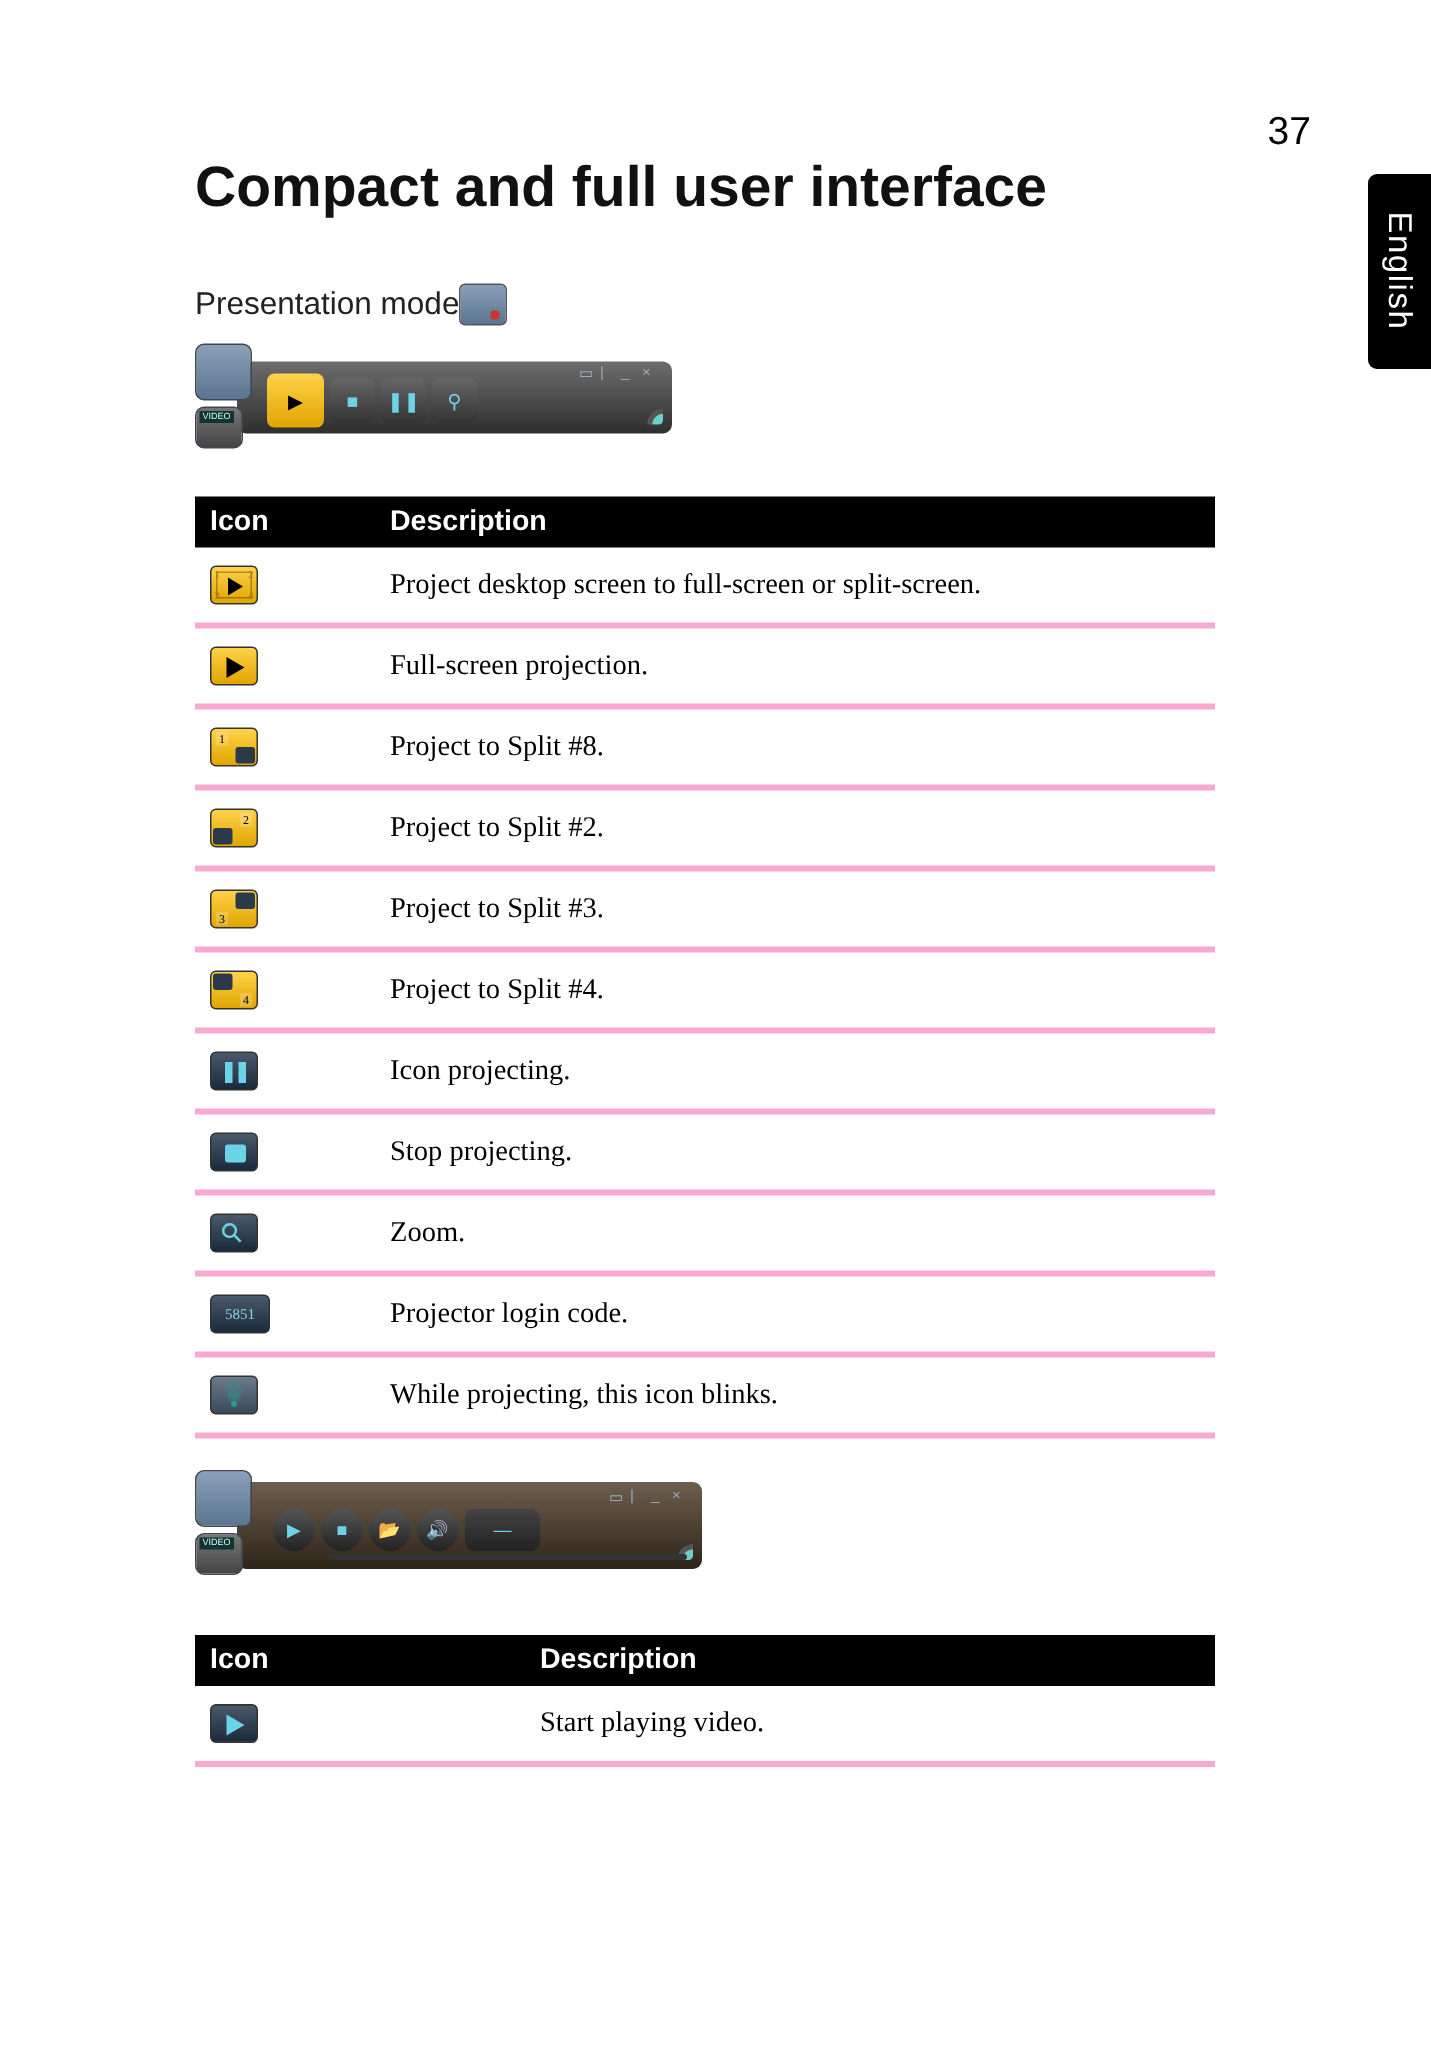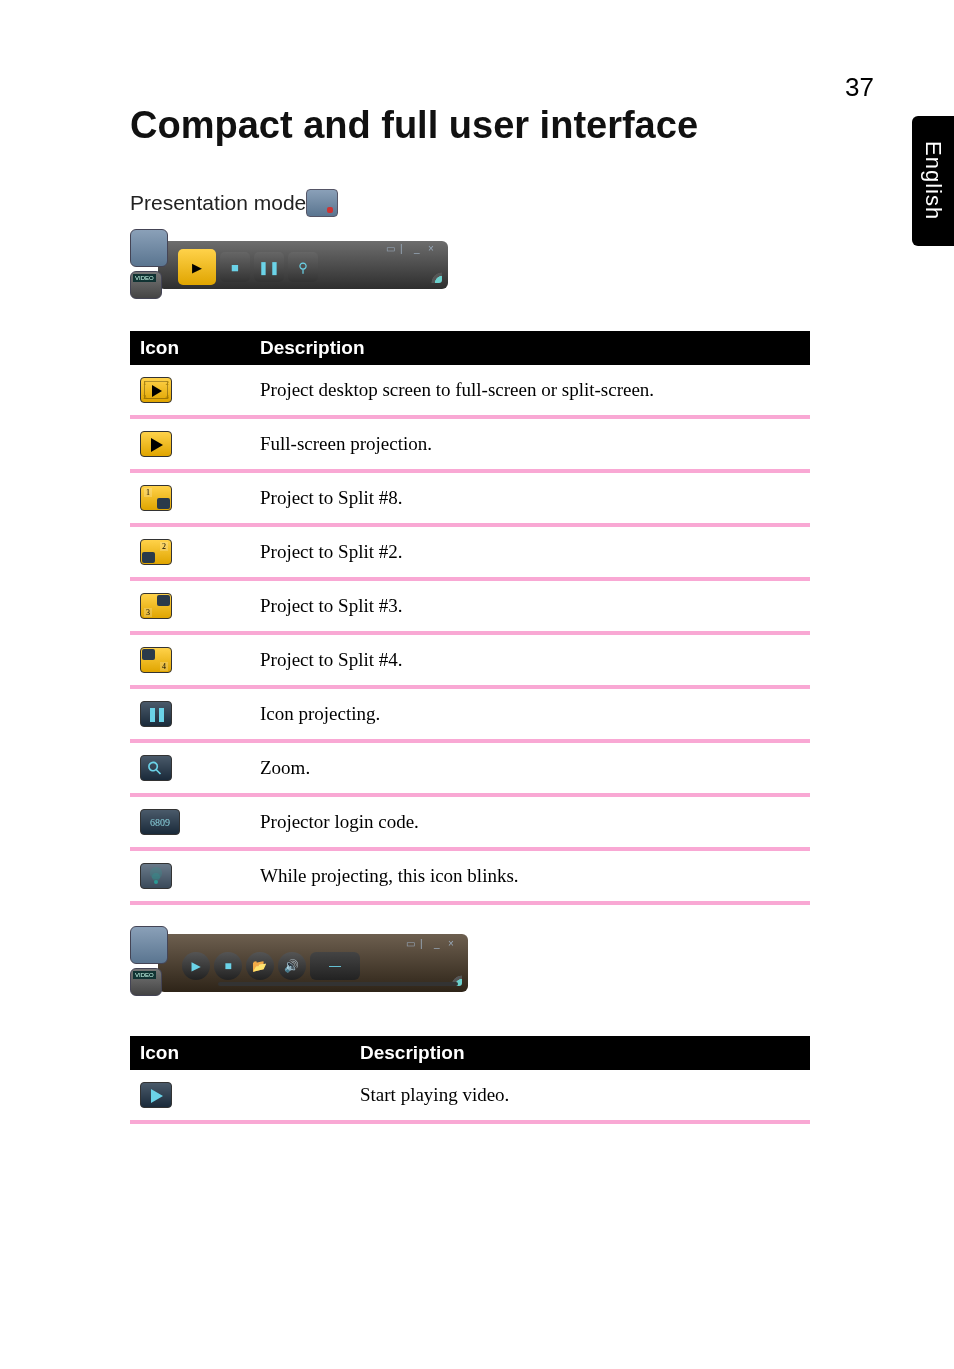--- a/index.html
+++ b/index.html
@@ -358,25 +358,29 @@
     </tr>
     <tr>
       <td class="icon-cell"><span class="ic ic-split s4"><span class="num">4</span><span class="corner"></span></span></td>
       <td>Project to Split #4.</td>
     </tr>
     <tr>
       <td class="icon-cell"><span class="ic ic-dark ic-pause"></span></td>
       <td>Icon projecting.</td>
     </tr>
     <tr>
+      <td class="icon-cell"><span class="ic ic-dark ic-stop"></span></td>
+      <td>Stop projecting.</td>
+    </tr>
+    <tr>
       <td class="icon-cell"><span class="ic ic-dark ic-zoom"></span></td>
       <td>Zoom.</td>
     </tr>
     <tr>
-      <td class="icon-cell"><span class="ic ic-code">6809</span></td>
+      <td class="icon-cell"><span class="ic ic-code">5851</span></td>
       <td>Projector login code.</td>
     </tr>
     <tr>
       <td class="icon-cell"><span class="ic ic-wifi"></span></td>
       <td>While projecting, this icon blinks.</td>
     </tr>
   </tbody>
     </table>
 
 

